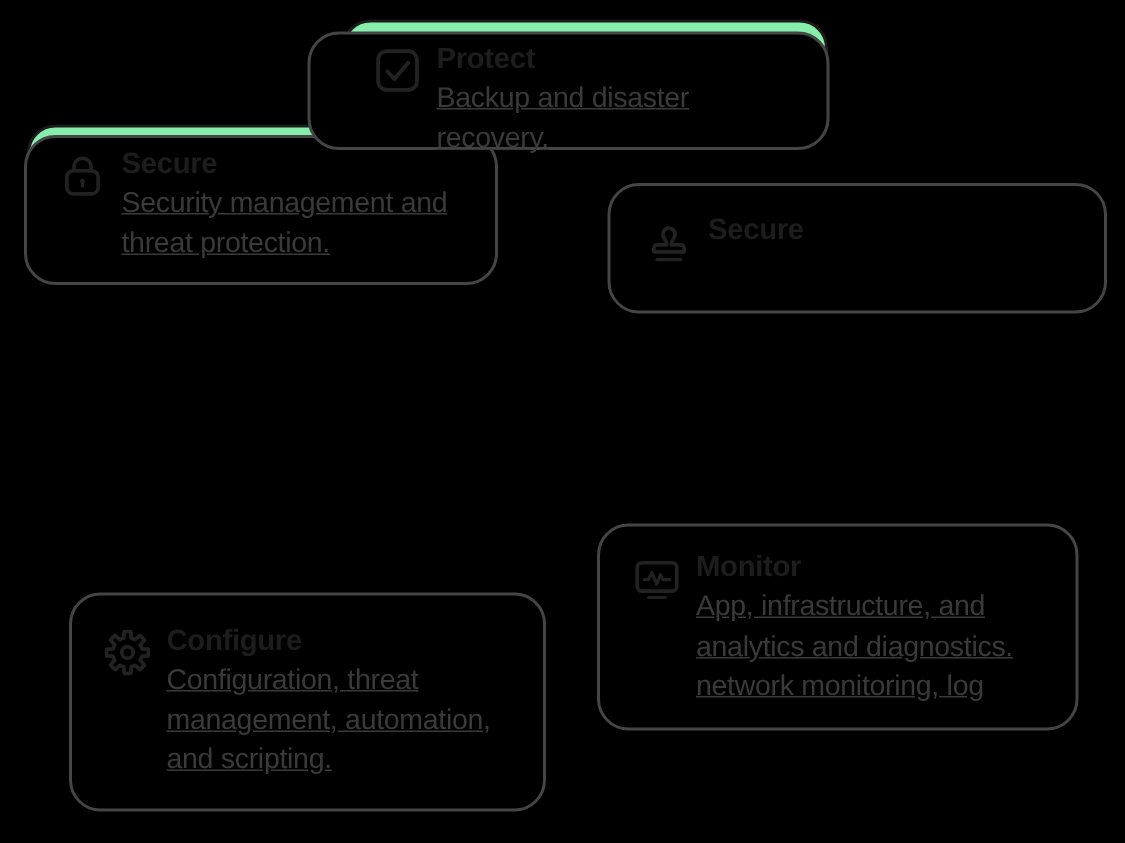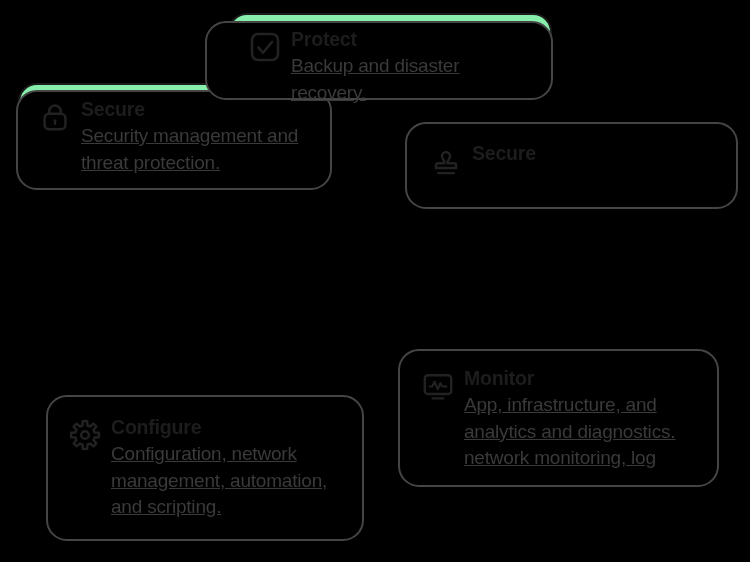--- a/index.html
+++ b/index.html
@@ -136,19 +136,19 @@
                  A9.3 9.3 0 0 1 18.3 25 L18.1 29 A13.2 13.2 0 0 1 13.9 29 L13.7 25
                  A9.3 9.3 0 0 1 11.2 24 L8.2 26.7 A13.2 13.2 0 0 1 5.3 23.8 L8 20.8
                  A9.3 9.3 0 0 1 7 18.3 L3 18.1 A13.2 13.2 0 0 1 3 13.9 L7 13.7
                  A9.3 9.3 0 0 1 8 11.2 L5.3 8.2 A13.2 13.2 0 0 1 8.2 5.3 L11.2 8
                  A9.3 9.3 0 0 1 13.7 7 Z"></path>
         <circle cx="16" cy="16" r="3.6"></circle>
       </svg>
     </span>
     <div class="card-text">
       <h3 class="card-title">Configure</h3>
-      <p class="card-desc">Configuration, network</p>
+      <p class="card-desc">Configuration, threat</p>
       <p class="card-desc">management, automation,</p>
       <p class="card-desc">and scripting.</p>
     </div>
   </section>
 
 </div>
 
 </body></html>

